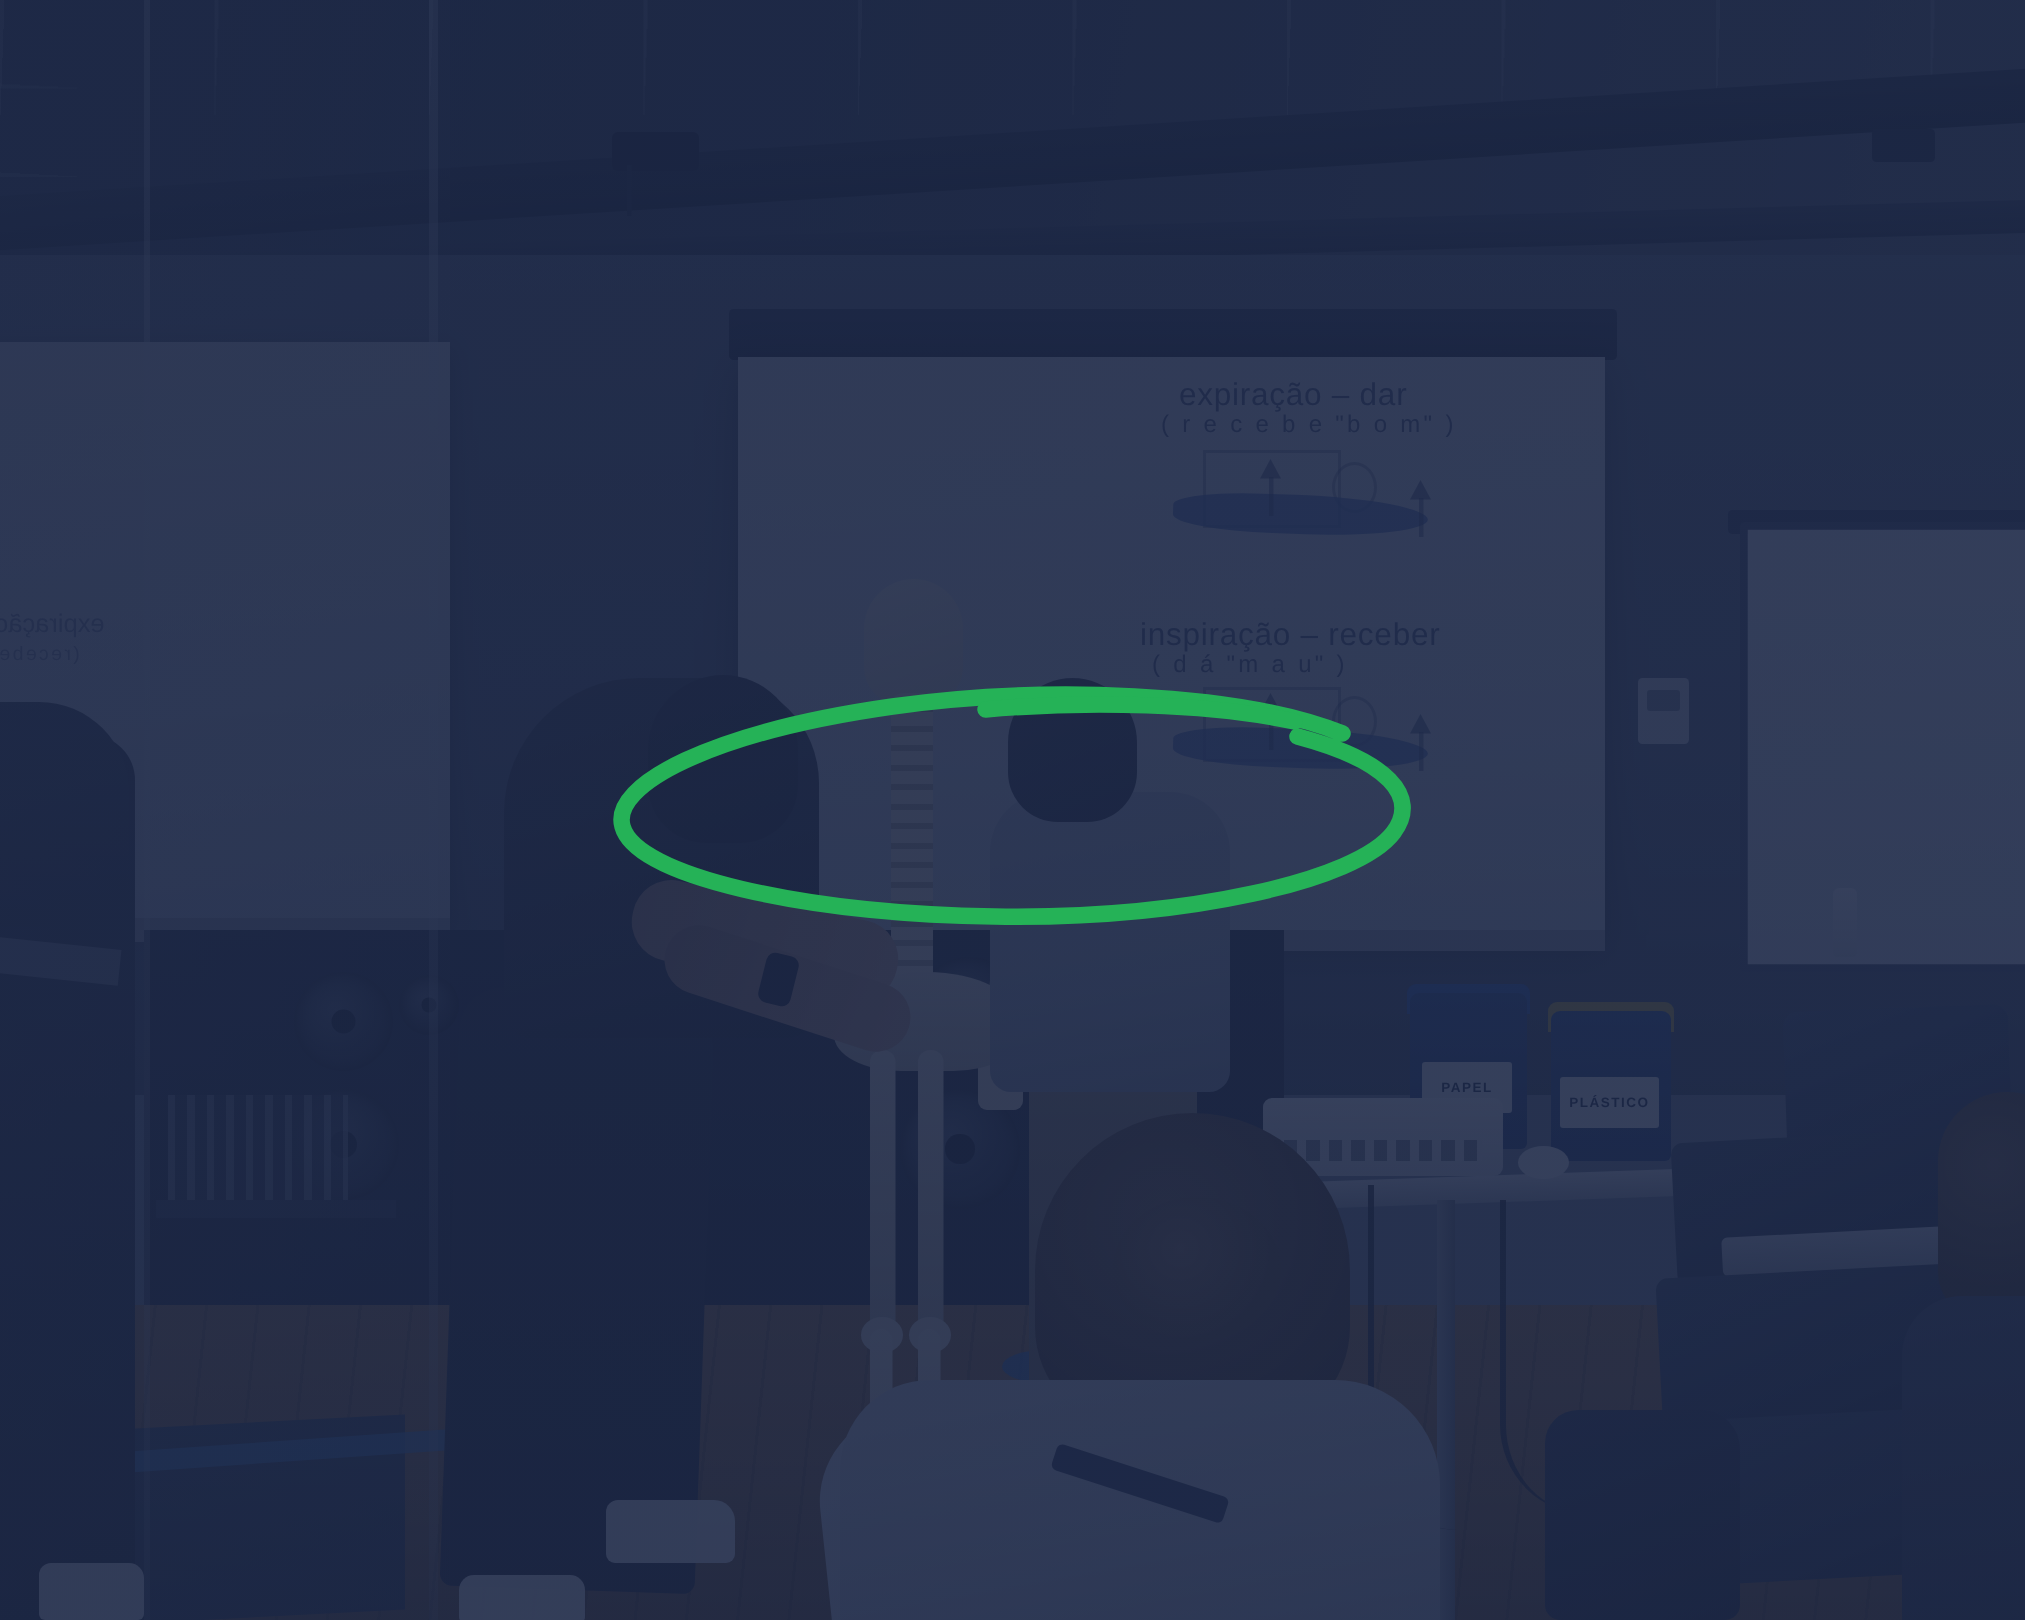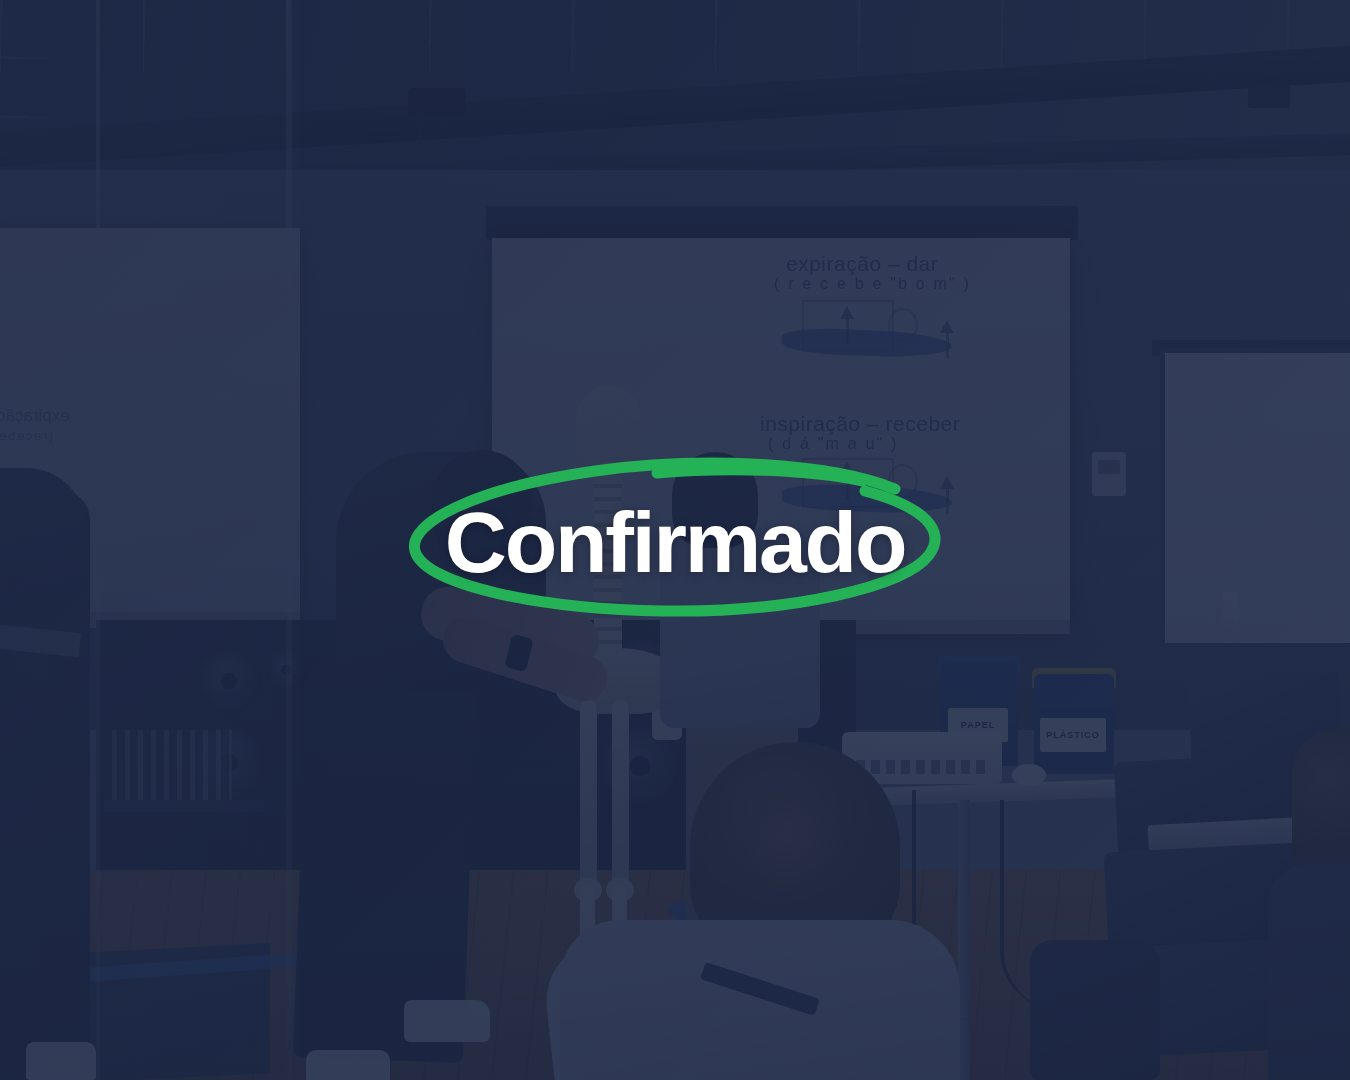--- a/index.html
+++ b/index.html
@@ -674,17 +674,16 @@
         <path d="M 500 44
                  C 430 16, 300 12, 200 26
                  C 80 43, 12 78, 20 106
                  C 29 139, 140 164, 268 166
                  C 396 168, 510 142, 534 110
                  C 552 86, 530 62, 470 46" fill="none" stroke="#25b257" stroke-width="11" stroke-linecap="round" stroke-linejoin="round"></path>
 
         <path d="M 262 28 C 330 22, 412 24, 468 36" fill="none" stroke="#25b257" stroke-width="11" stroke-linecap="round"></path>
       </svg>
 
-      <div id="confirm-text">Confirmado</div>
     </div>
   </div>
 
 </div>
 
 </body></html>

